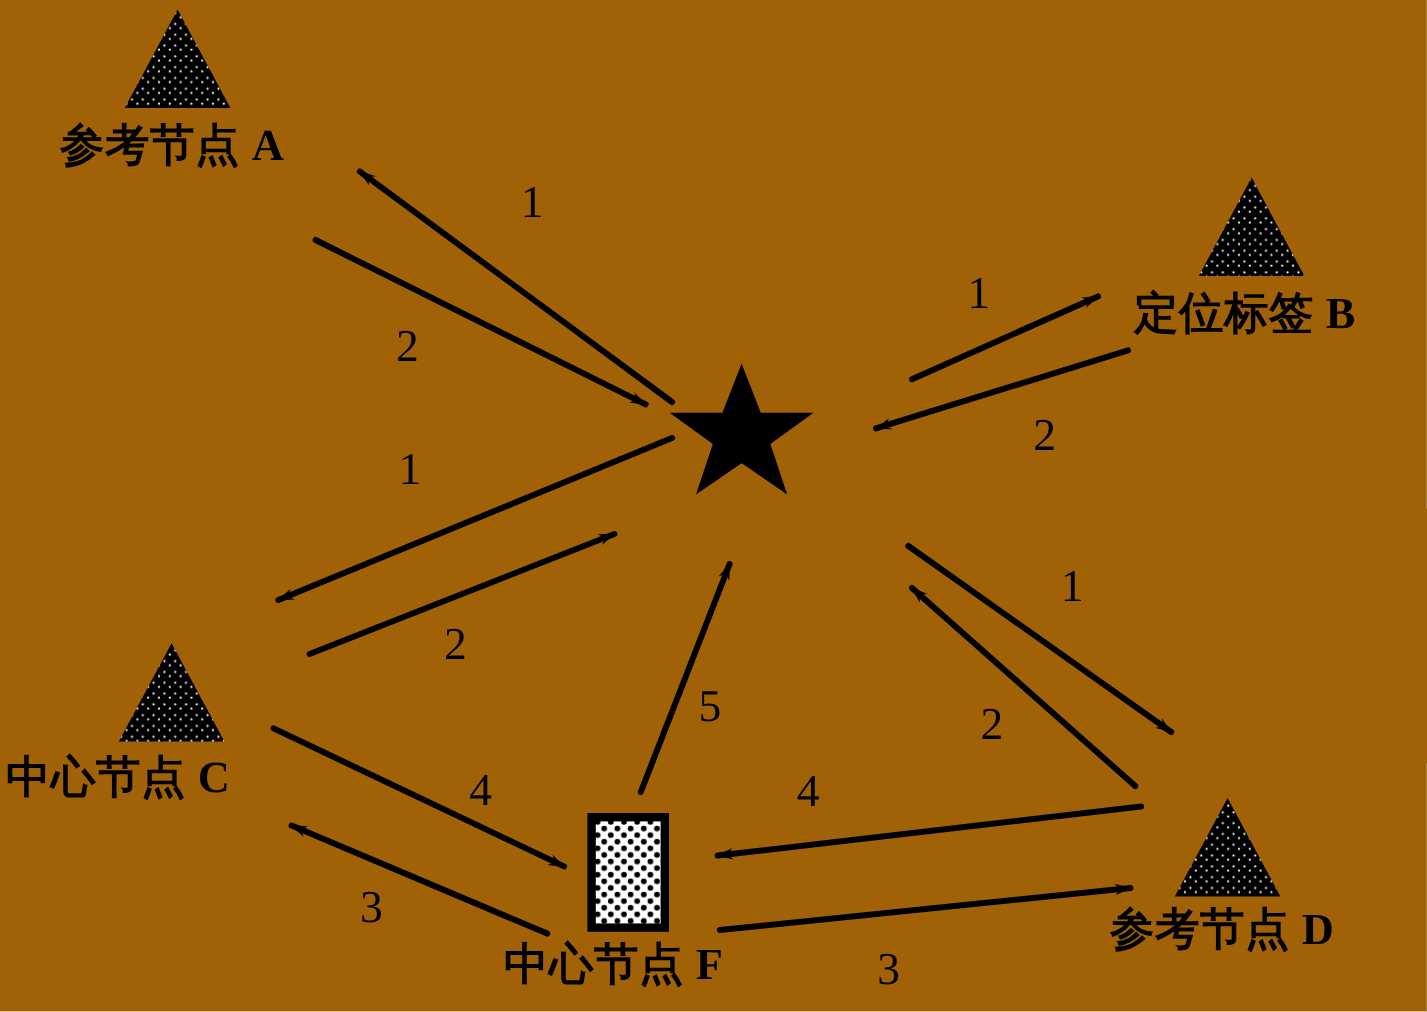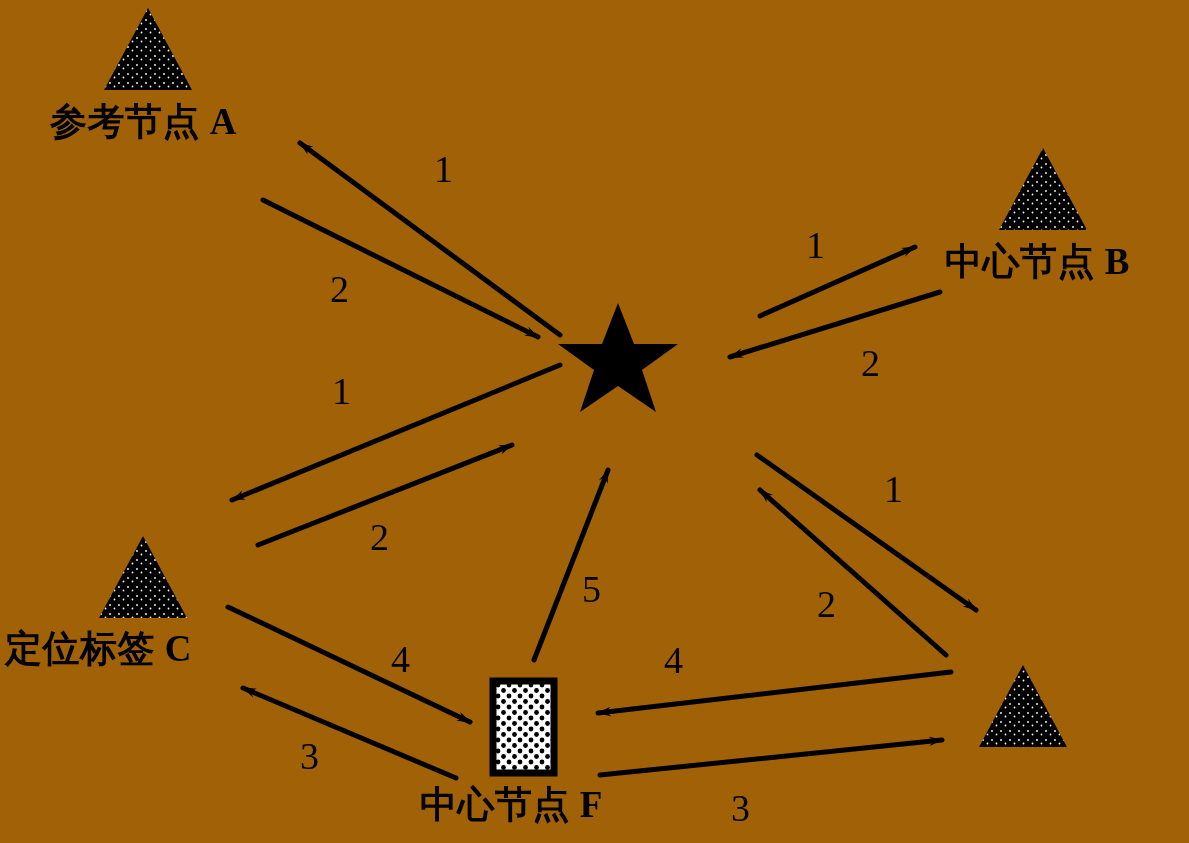--- a/index.html
+++ b/index.html
@@ -89,24 +89,25 @@
 
     <polygon points="1023,665 1067,747 979,747" fill="url(#tri-speckle)"></polygon>
 
     <polygon points="618,303 634,344 678,344 642,370 656,412 618,386 580,412 594,370 558,344 602,344" fill="#000000"></polygon>
 
     <rect x="493" y="681" width="61" height="92" fill="url(#tag-dots)" stroke="#000000" stroke-width="7"></rect>
   </svg>
 
   <div class="node-label" style="left:50px; top:103px;">参考节点 A</div>
 
-  <div class="node-label" style="left:945px; top:243px;">中心节点 B</div>
+  <div class="node-label" style="left:945px; top:243px;">定位标签 B</div>
 
-  <div class="node-label" style="left:5px; top:630px;">定位标签 C</div>
+  <div class="node-label" style="left:5px; top:630px;">中心节点 C</div>
 
+  <div class="node-label" style="left:925px; top:757px;">参考节点 D</div>
 
 
   <div class="node-label" style="left:420px; top:786px;">中心节点 F</div>
 
   <div class="edge-label" style="left:434px; top:150px;">1</div>
 
   <div class="edge-label" style="left:330px; top:270px;">2</div>
 
   <div class="edge-label" style="left:806px; top:226px;">1</div>
 

